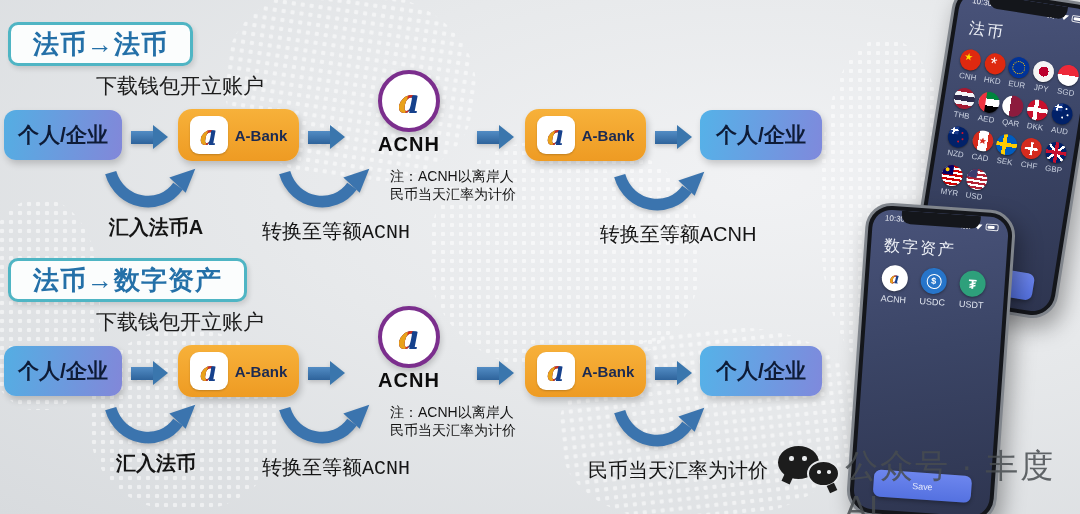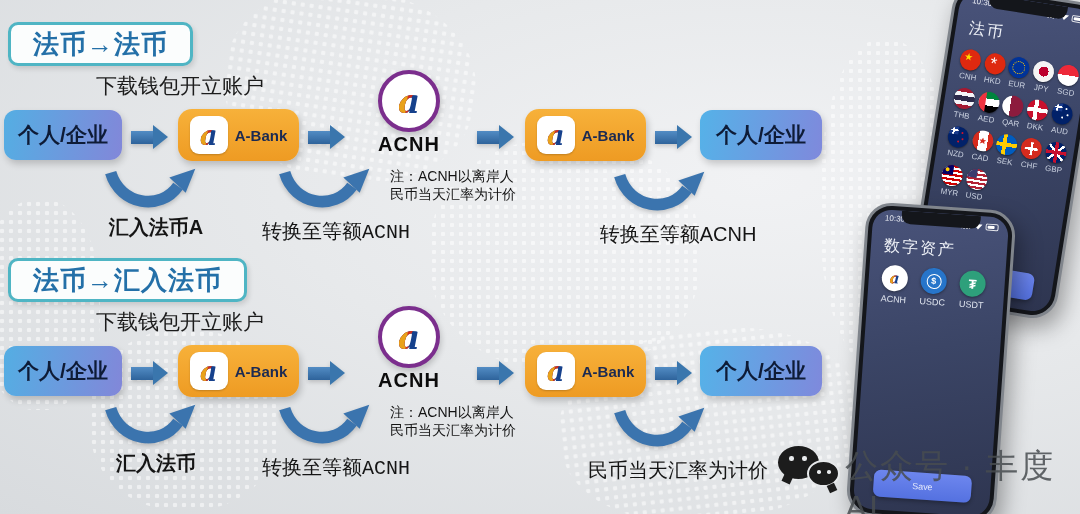--- a/index.html
+++ b/index.html
@@ -251,21 +251,21 @@
     <svg class="curve cv-3">
         <use href="#curve-arrow"></use>
       </svg>
 
     <div class="step-label st-1">汇入法币A</div>
     <div class="step-label st-2">转换至等额ACNH</div>
     <div class="step-label st-3">转换至等额ACNH</div>
   </div>
 
   <div class="flow flow-2">
-    <div class="badge">法币→汇入法币</div>
+    <div class="badge">法币→数字资产</div>
     <div class="download-note">下载钱包开立账户</div>
 
     <div class="node node-start">个人/企业</div>
 
     <div class="sarrow sa-1">
         <span class="shaft"></span>
         <span class="head"></span>
       </div>
 
     <div class="bank bank-1">

